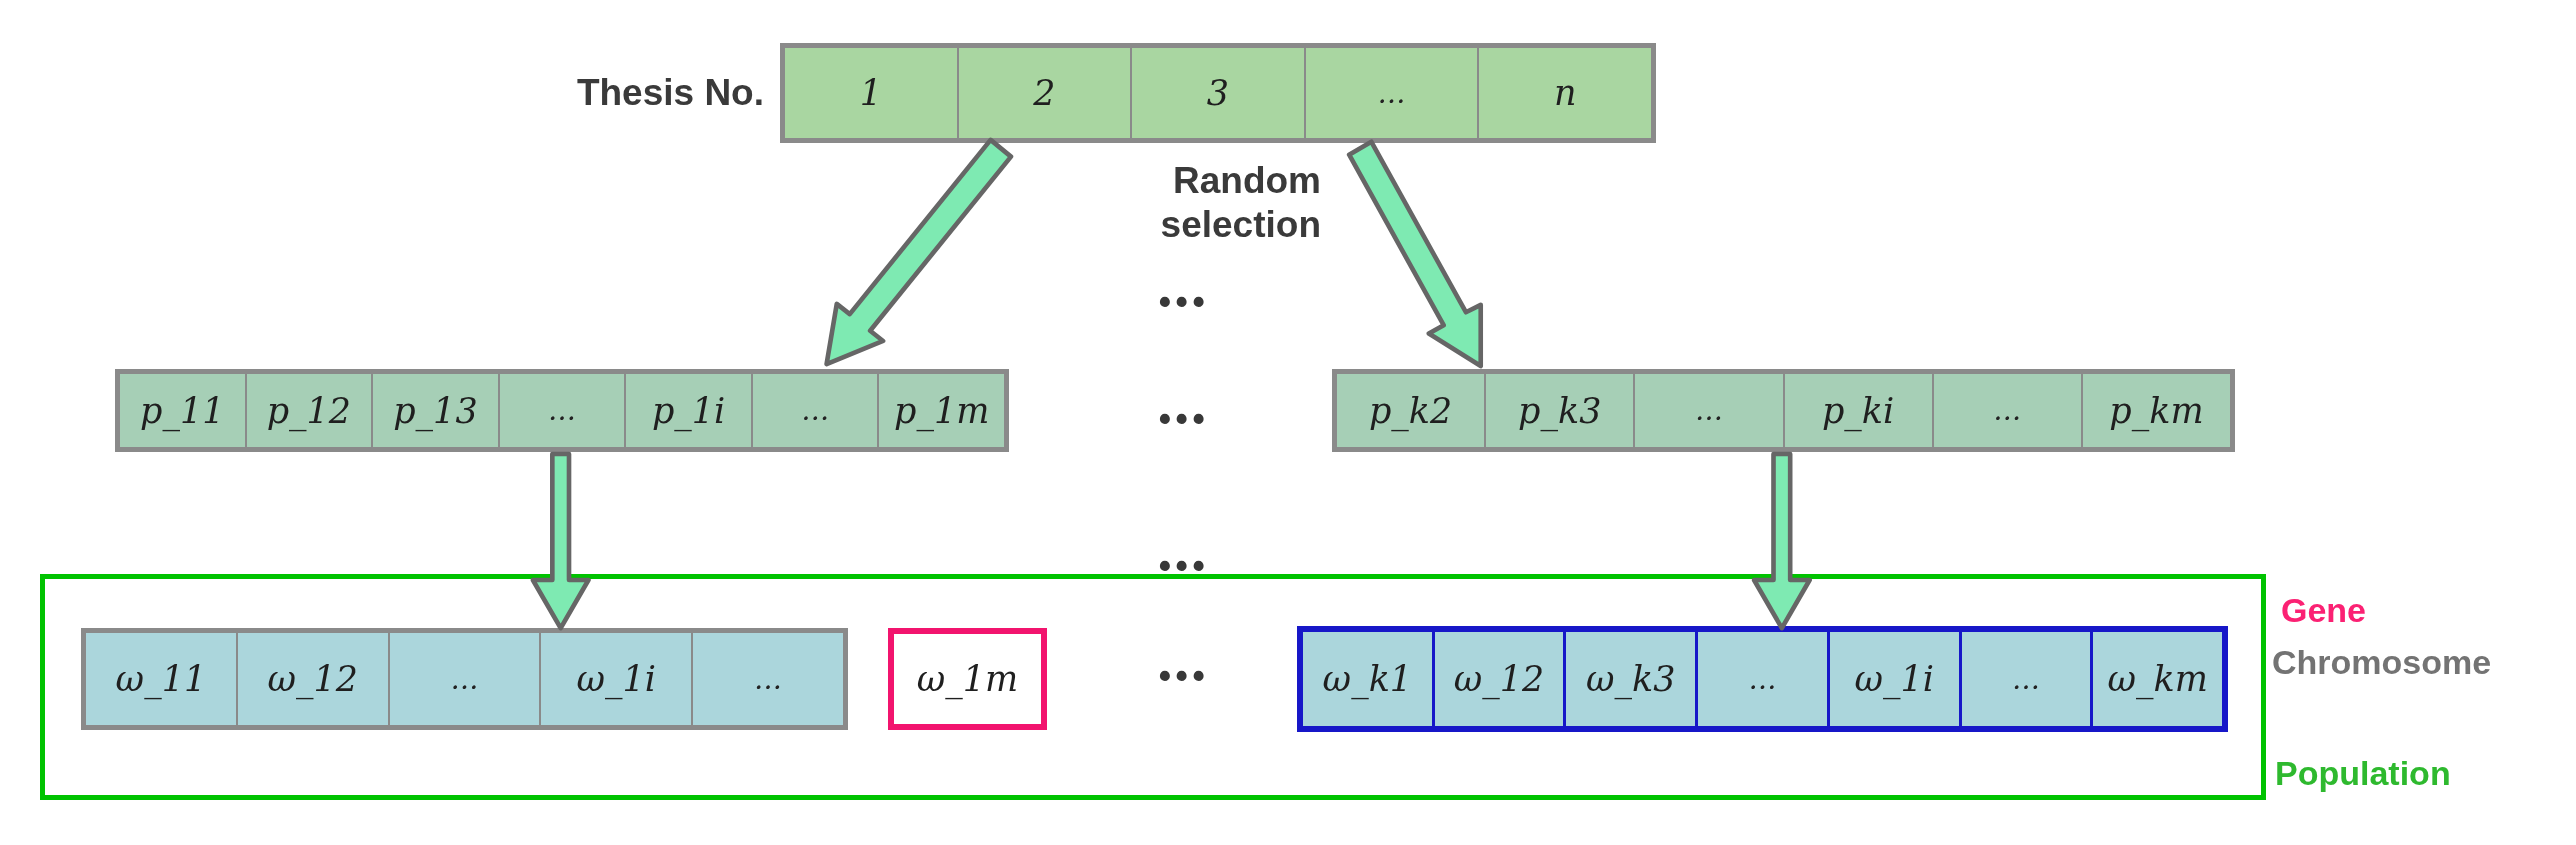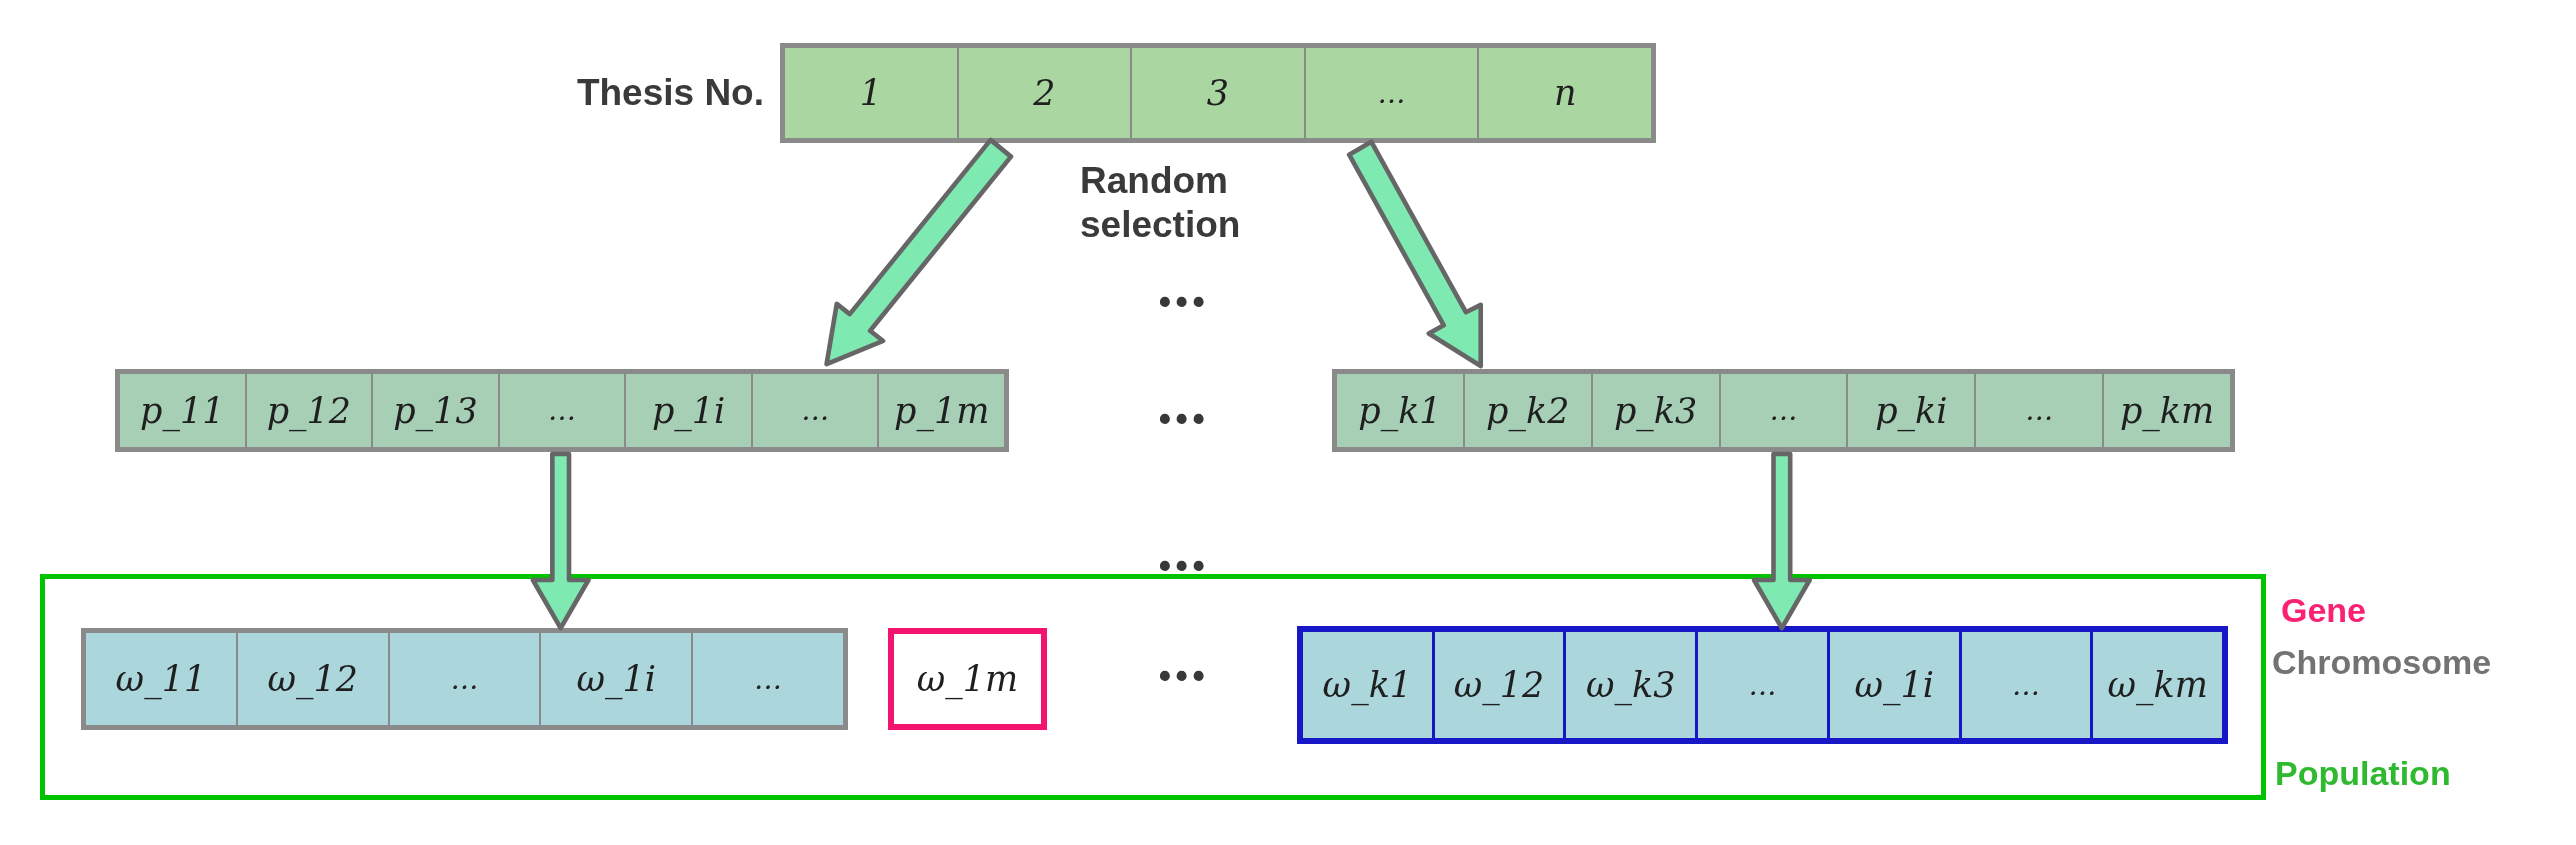--- a/index.html
+++ b/index.html
@@ -12,21 +12,21 @@
     overflow: hidden;
   }
   .abs { position: absolute; }
 
   
   .note-label {
     color: #3a3a3a;
     font-weight: 700;
     font-size: 37px;
     line-height: 1.2;
-    text-align: left;
+    text-align: right;
     z-index: 3;
   }
   .thesis-label {
     left: 500px; top: 43px; width: 264px; height: 100px;
     display: flex; align-items: center; justify-content: flex-end;
     text-align: center;
   }
   .random-label   { left: 1080px; top: 159px; width: 241px; }
   .encoding-label { left: 1054px; top: 495px; width: 297px; }
 
@@ -64,21 +64,21 @@
   .gray-table .cell + .cell { border-left: 2.8px solid #8a8a8a; }
   .blue-table .cell + .cell { border-left: 3.7px solid #1717c8; }
   .green-cell { background: #a9d6a1; }
   .sage-cell  { background: #a6cfb6; text-align: right; }
   .blue-cell  { background: #abd6dc; }
   .ell { font-size: 28px; color: #222222; }
 
   .thesis-table { left: 780px;  top: 43px;  width: 876px;  height: 100px; }
   .p1-table     { left: 115px;  top: 369px; width: 894px;  height: 83px;  }
   .pk-table     { left: 1332px; top: 369px; width: 903px;  height: 83px;  }
-  .wk-table     { left: 1297px; top: 626px; width: 931px; height: 118px; }
+  .wk-table     { left: 1297px; top: 626px; width: 931px; height: 106px; }
 
   
   .w1-row { left: 81px; top: 628px; width: 966px; height: 102px; display: flex; z-index: 2; }
   .w1-gray { flex: 1 1 auto; border: 5.6px solid #8a8a8a; display: flex; box-sizing: border-box; }
   .w1-gray .cell + .cell { border-left: 2.8px solid #8a8a8a; }
   .gene-cell {
     flex: 0 0 159px;
     background: #ffffff;
     border: 6.5px solid #f2146e;
     z-index: 3;
@@ -143,21 +143,20 @@
     <div class="cell sage-cell">p_11</div>
     <div class="cell sage-cell">p_12</div>
     <div class="cell sage-cell">p_13</div>
     <div class="cell sage-cell ell">…</div>
     <div class="cell sage-cell">p_1i</div>
     <div class="cell sage-cell ell">…</div>
     <div class="cell sage-cell">p_1m</div>
   </div>
 
   <div class="abs row-table gray-table pk-table">
-    <div class="cell sage-cell">p_k1</div>
     <div class="cell sage-cell">p_k2</div>
     <div class="cell sage-cell">p_k3</div>
     <div class="cell sage-cell ell">…</div>
     <div class="cell sage-cell">p_ki</div>
     <div class="cell sage-cell ell">…</div>
     <div class="cell sage-cell">p_km</div>
   </div>
 
 
   <div class="abs w1-row">

